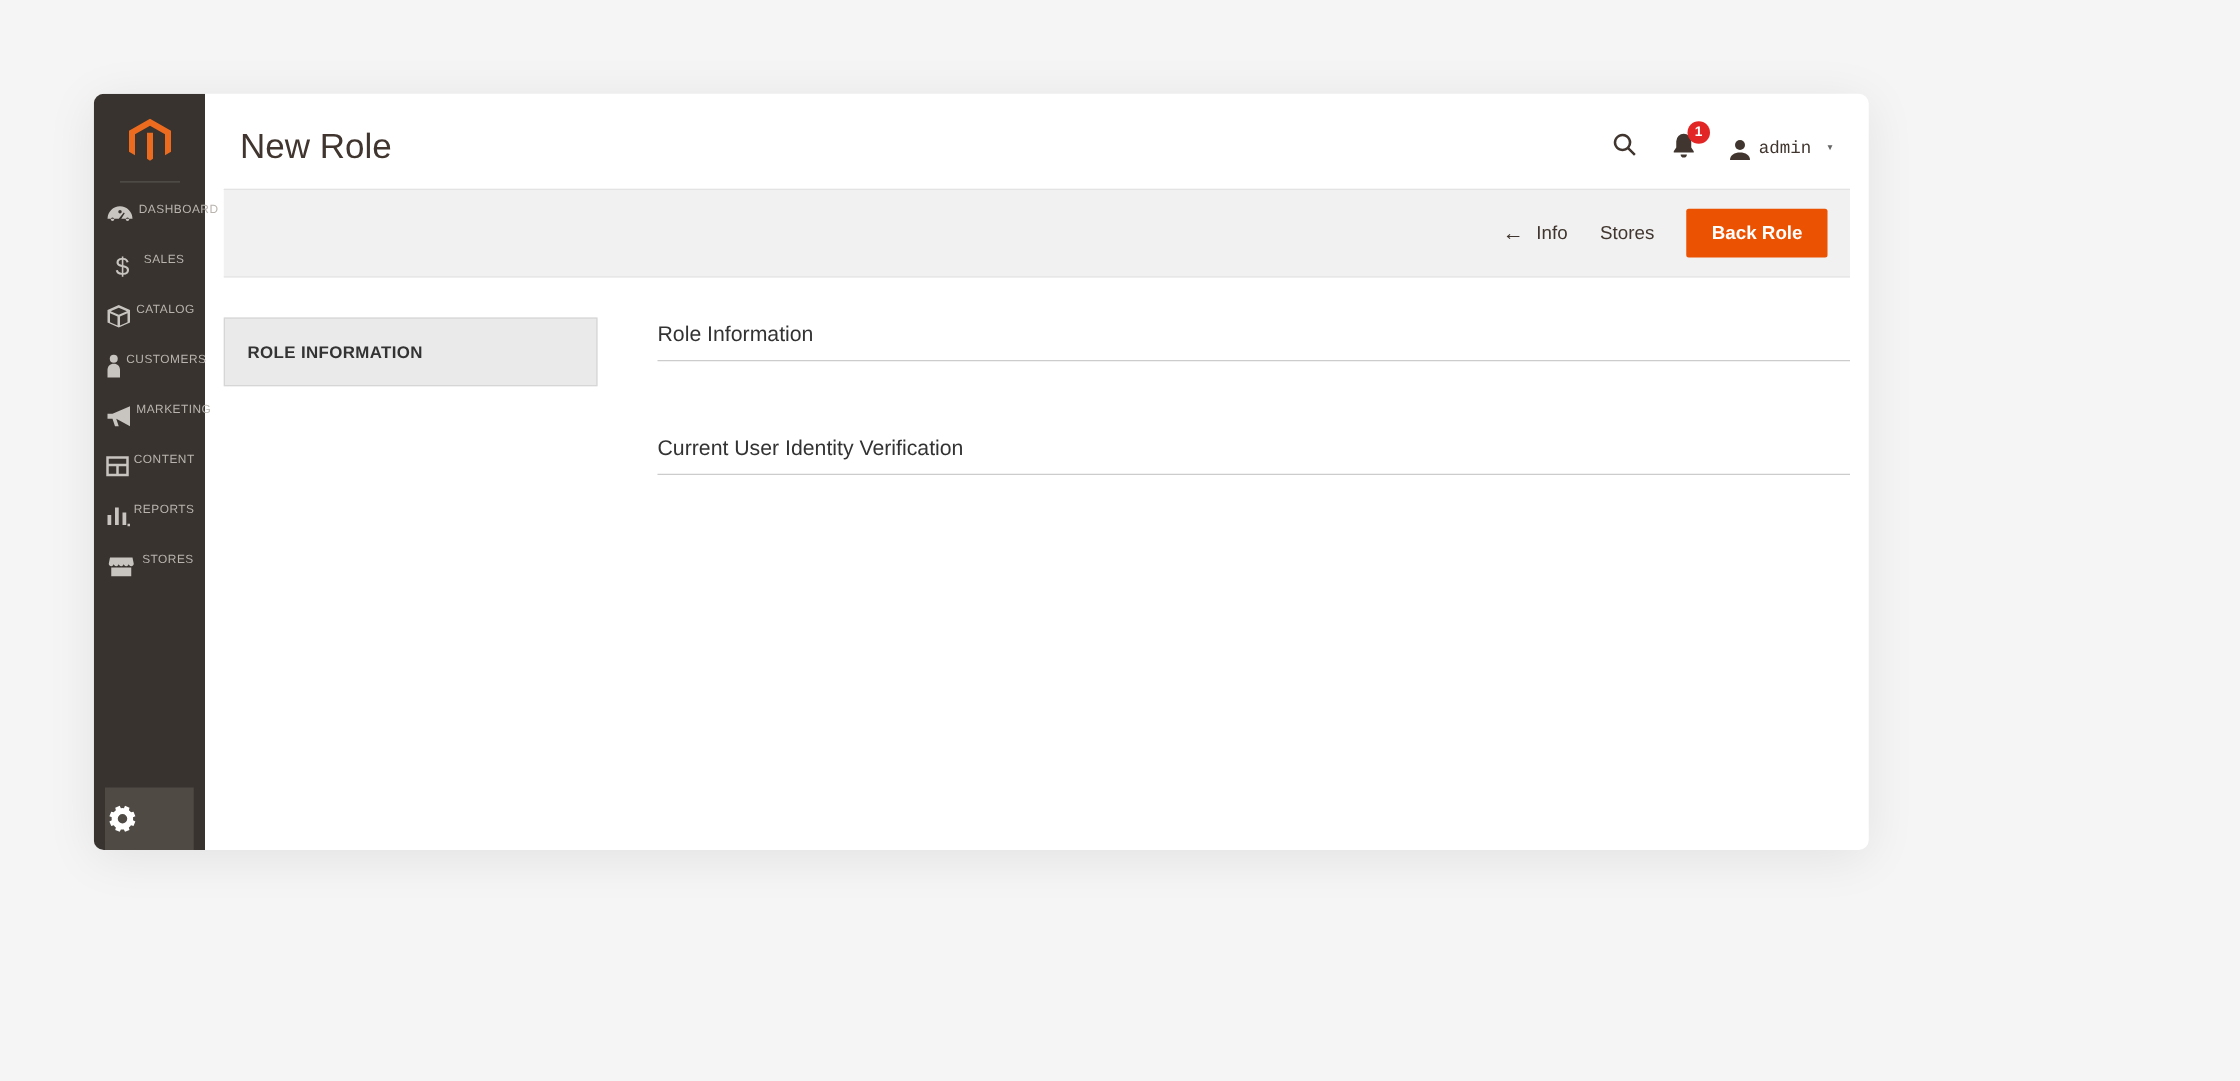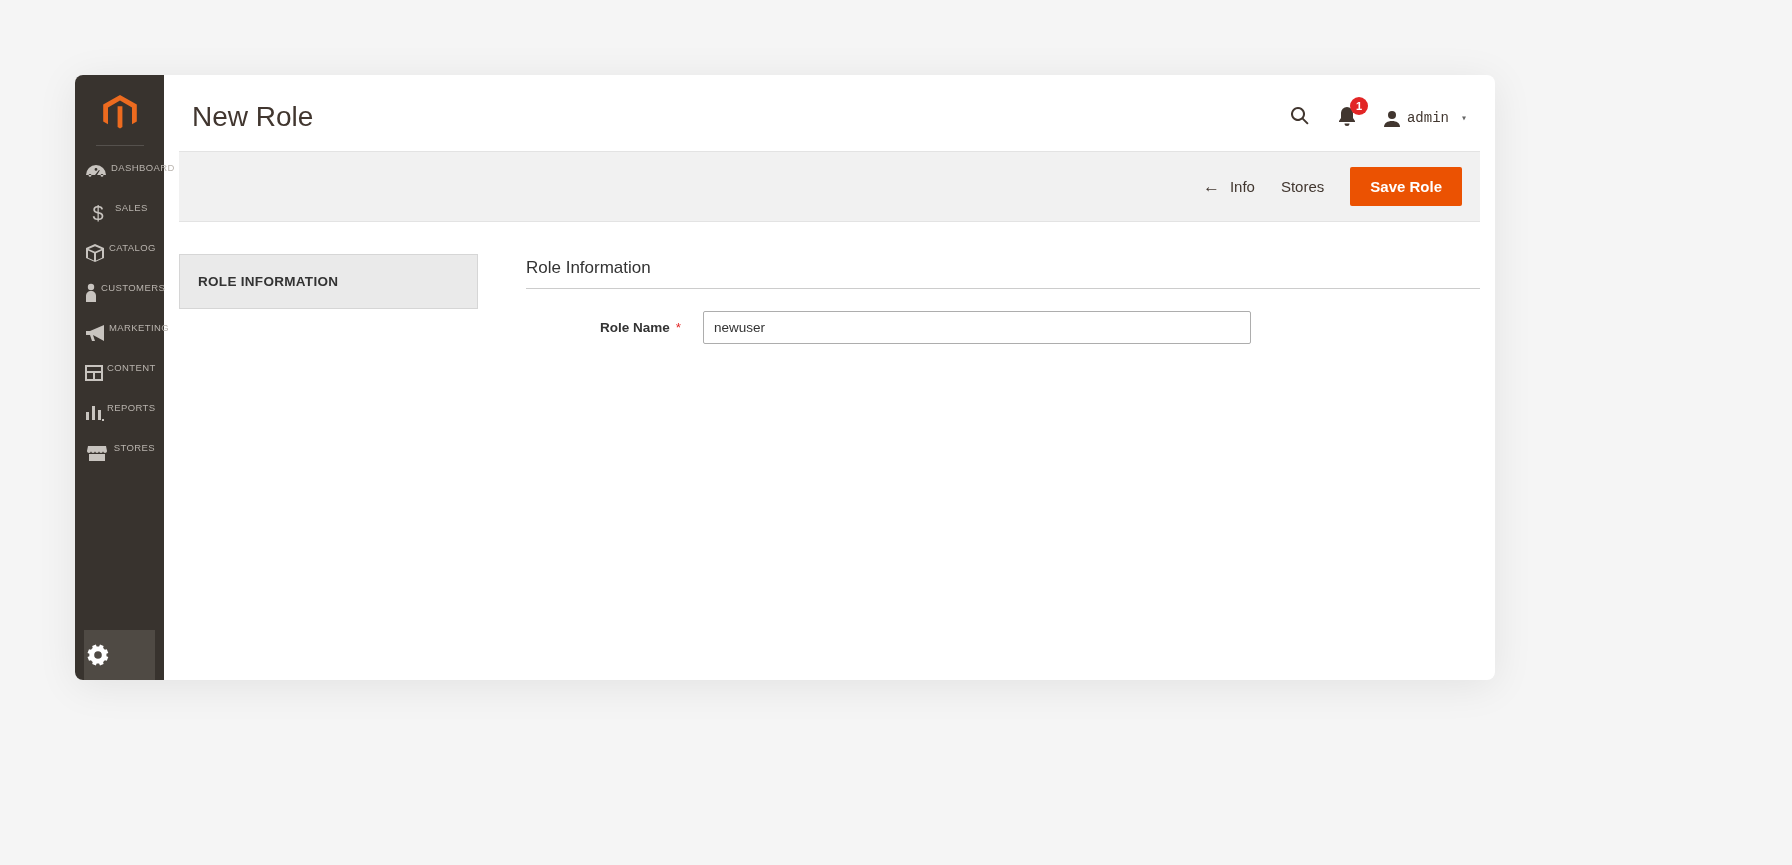--- a/index.html
+++ b/index.html
@@ -175,42 +175,35 @@
           </span>
         </div>
       </div>
 
       <div class="action-bar">
         <button class="btn link">
           <span class="arrow">←</span>
           <span>Info</span>
         </button>
         <button class="btn text">Stores</button>
-        <button class="btn primary">Save Role</button>
+        <button class="btn primary">Back Role</button>
       </div>
 
       <div class="content">
 
         <div class="tabs-panel">
           <div class="tabs-header">Role Information</div>
         </div>
 
         <div class="form-col">
           <div class="section">
             <h2 class="section-title">Role Information</h2>
-            <div class="field-row">
-              <div class="field-label">
-                <span>Role Name</span><span class="req-mark">*</span>
-              </div>
-              <div class="field-input">
-                <input type="text" value="newuser" style="">
-              </div>
-            </div>
           </div>
 
           <div class="section">
+            <h2 class="section-title">Current User Identity Verification</h2>
           </div>
         </div>
       </div>
 
     </div>
   </div>
 </div>
 
 </body></html>

